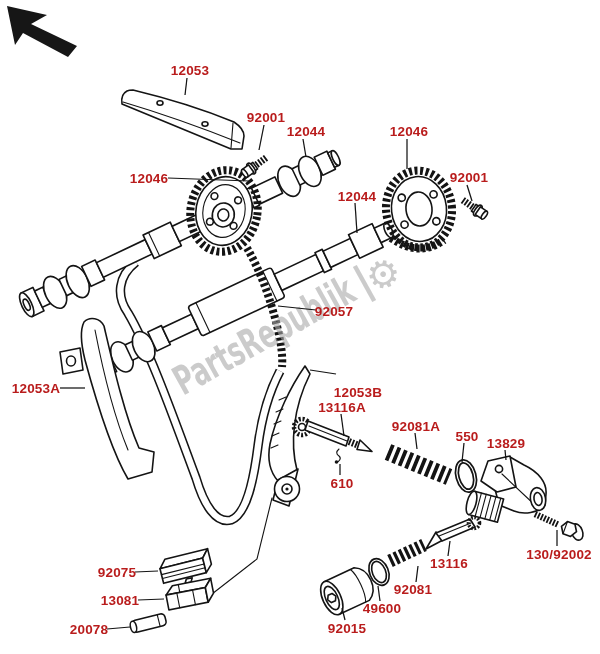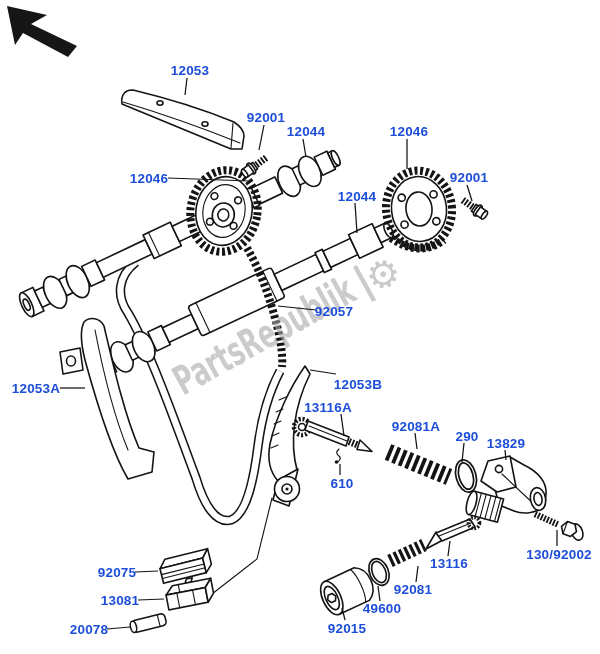--- a/index.html
+++ b/index.html
@@ -1,20 +1,20 @@
 <!DOCTYPE html>
 <html><head>
 <meta charset="utf-8">
 <style>
   html,body{margin:0;padding:0;background:#ffffff;}
   .stage{position:relative;width:600px;height:654px;background:#fff;overflow:hidden;
          font-family:"Liberation Sans",sans-serif;}
   .stage svg{position:absolute;left:0;top:0;}
   .lbl{position:absolute;transform:translate(-50%,-50%);
-       font:700 13.5px "Liberation Sans",sans-serif;color:#1d4ed8;
+       font:700 13.5px "Liberation Sans",sans-serif;color:#b91c1c;
        letter-spacing:.2px;white-space:nowrap;}
   
   .s{stroke:#141414;stroke-width:1.6;fill:#fff;stroke-linejoin:round;stroke-linecap:round;}
   .t{stroke:#141414;stroke-width:1.1;fill:none;stroke-linecap:round;}
   .lead{stroke:#141414;stroke-width:1.25;fill:none;}
   .chainband{stroke:#141414;stroke-width:9.5;fill:none;}
   .chainband2{stroke:#ffffff;stroke-width:6.4;fill:none;}
   .chaindark{stroke:#141414;fill:none;stroke-width:8;stroke-dasharray:3 2.6;}
   .spring{stroke:#141414;fill:none;}
   .wm-text{font-family:"DejaVu Sans",sans-serif;font-weight:700;}
@@ -291,24 +291,24 @@
 
   <div class="lbl" style="left:190px;top:70px">12053</div>
   <div class="lbl" style="left:266px;top:117px">92001</div>
   <div class="lbl" style="left:306px;top:131px">12044</div>
   <div class="lbl" style="left:409px;top:131px">12046</div>
   <div class="lbl" style="left:469px;top:177px">92001</div>
   <div class="lbl" style="left:149px;top:178px">12046</div>
   <div class="lbl" style="left:357px;top:196px">12044</div>
   <div class="lbl" style="left:334px;top:311px">92057</div>
   <div class="lbl" style="left:36px;top:388px">12053A</div>
-  <div class="lbl" style="left:358px;top:384px">12053B</div>
-  <div class="lbl" style="left:328px;top:407px">13116A</div>
+  <div class="lbl" style="left:358px;top:392px">12053B</div>
+  <div class="lbl" style="left:342px;top:407px">13116A</div>
   <div class="lbl" style="left:416px;top:426px">92081A</div>
-  <div class="lbl" style="left:467px;top:436px">290</div>
+  <div class="lbl" style="left:467px;top:436px">550</div>
   <div class="lbl" style="left:506px;top:443px">13829</div>
   <div class="lbl" style="left:342px;top:483px">610</div>
   <div class="lbl" style="left:559px;top:554px">130/92002</div>
   <div class="lbl" style="left:449px;top:563px">13116</div>
   <div class="lbl" style="left:413px;top:589px">92081</div>
   <div class="lbl" style="left:382px;top:608px">49600</div>
   <div class="lbl" style="left:347px;top:628px">92015</div>
   <div class="lbl" style="left:117px;top:572px">92075</div>
   <div class="lbl" style="left:120px;top:600px">13081</div>
   <div class="lbl" style="left:89px;top:629px">20078</div>

